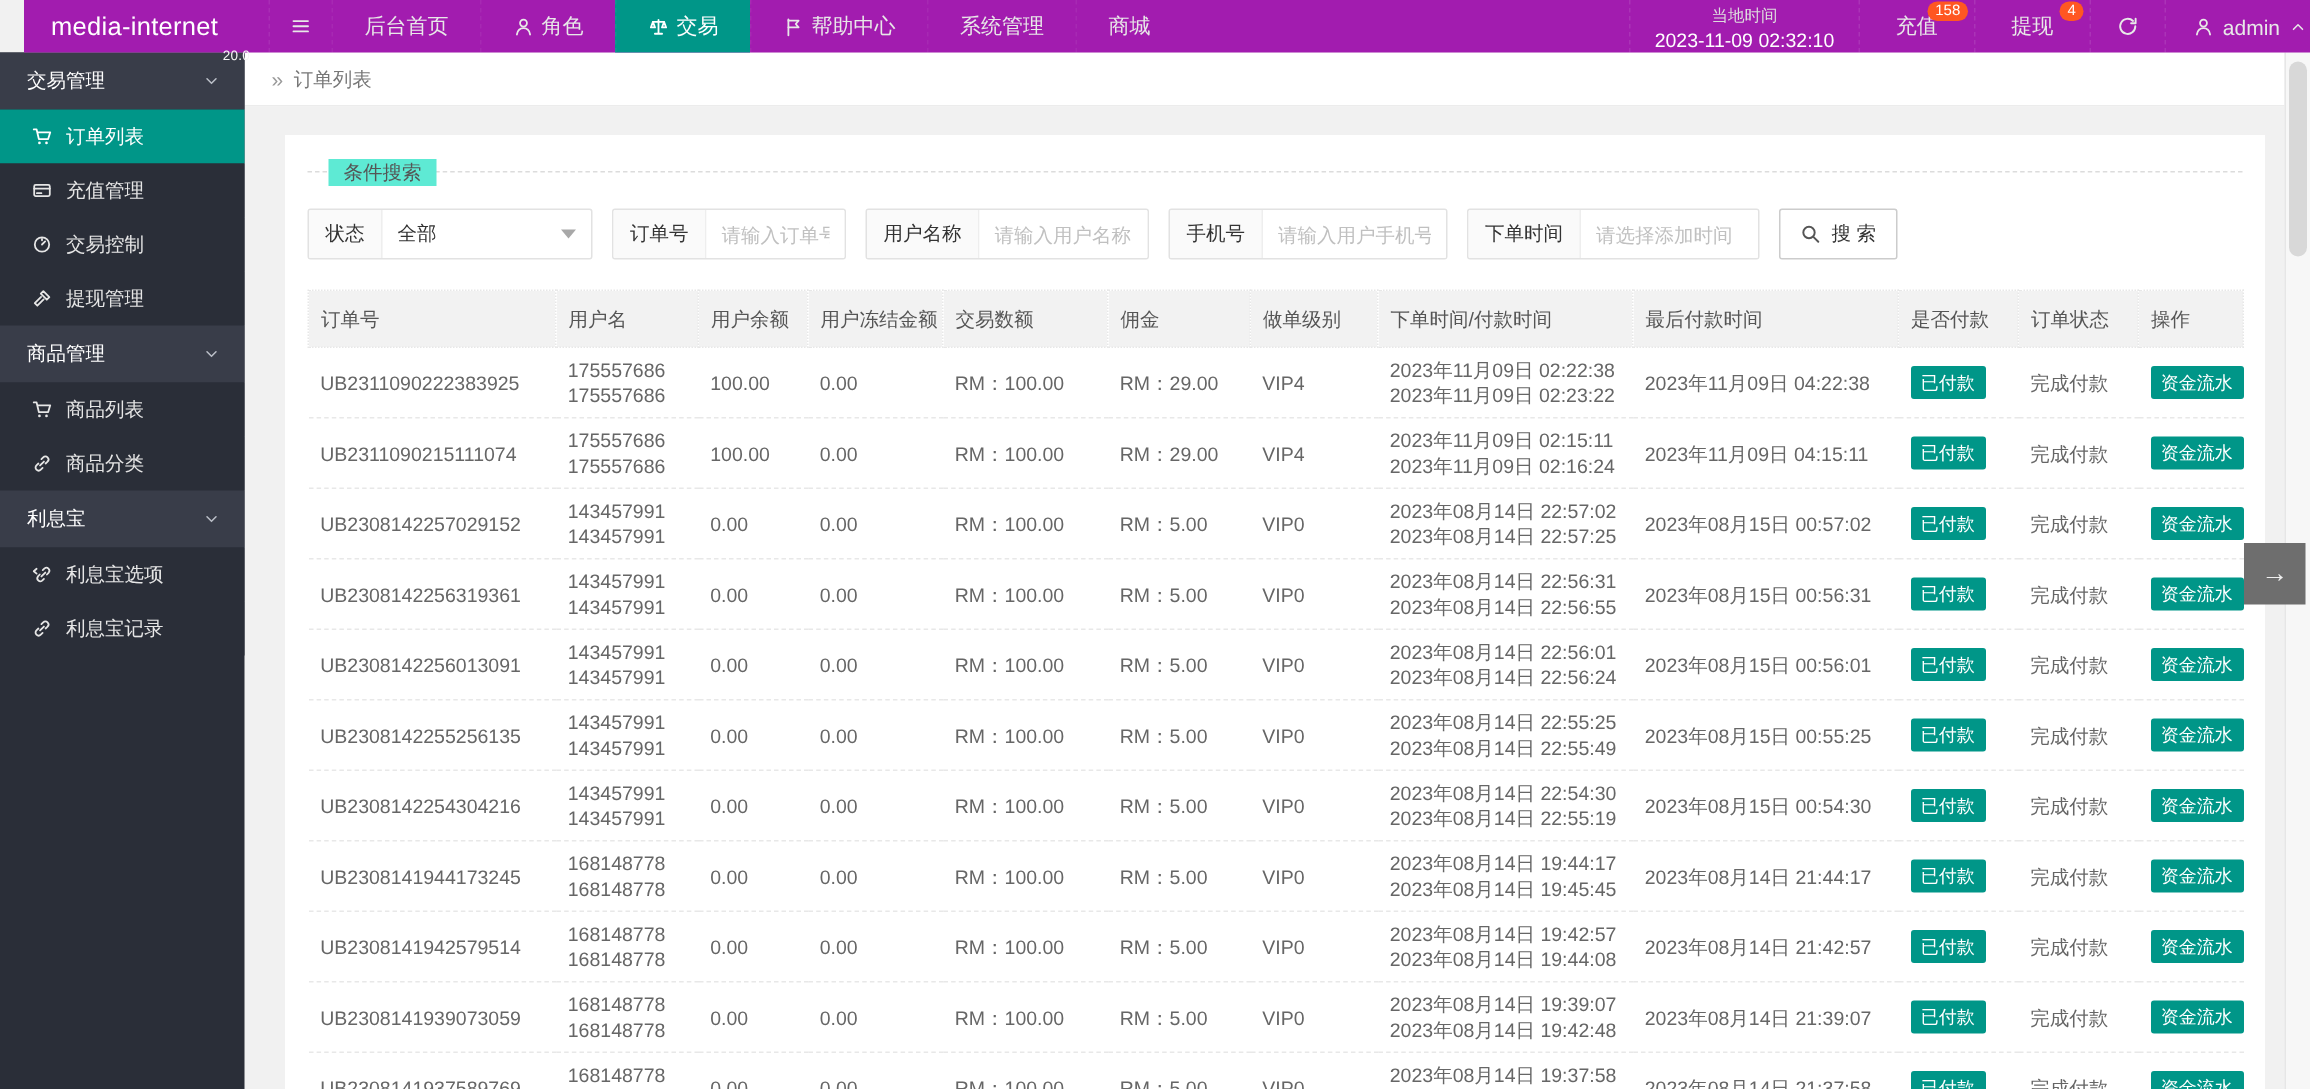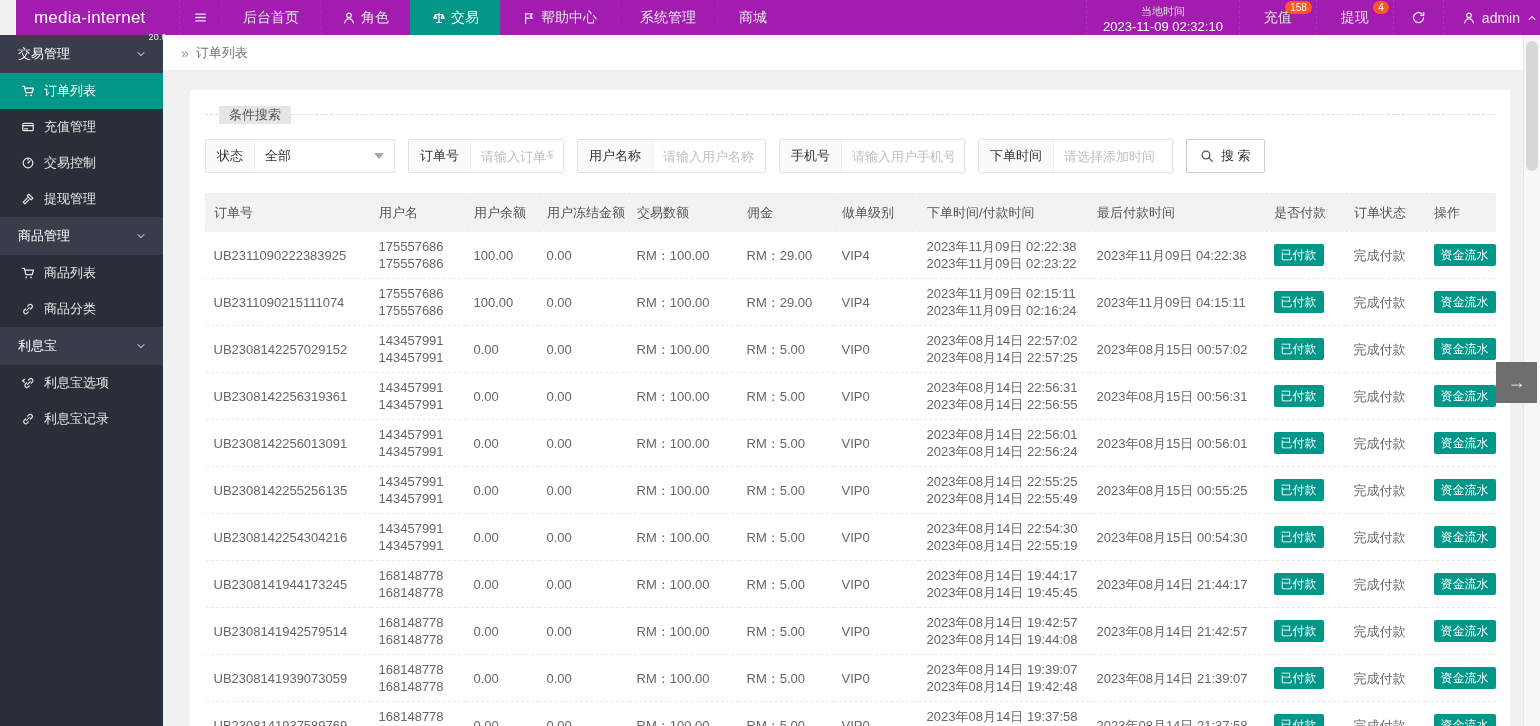--- a/index.html
+++ b/index.html
@@ -34,21 +34,21 @@
   .side-item.active { background:#009688; color:#fff; }
   .side-item .icon { width:15px; }
 
   
   .main { position:absolute; top:35px; left:163px; right:17px; bottom:0; background:#f1f1f1; }
   .breadcrumb-bar { height:36px; background:#fff; display:flex; align-items:center; gap:7px; padding-left:18px; font-size:13px; color:#777; border-bottom:1px solid #ececec; }
   .crumb-arrow { color:#9a9a9a; font-size:14px; }
   .panel { margin:19px 13px 0 27px; background:#fff; padding:12px 15px 0; min-height:660px; }
 
   .fieldset { margin-top:12px; border-top:1px dashed #dcdcdc; position:relative; }
-  .fieldset .legend { position:absolute; top:-9px; left:14px; background:#e5e5e5; padding:0 10px; font-size:13px; color:#555; }
+  .fieldset .legend { position:absolute; top:-9px; left:14px; background:#5eead4; padding:0 10px; font-size:13px; color:#555; }
 
   .search-row { display:flex; align-items:flex-start; gap:13px; margin-top:24px; }
   .input-group { display:flex; align-items:stretch; height:34px; border:1px solid #e2e2e2; border-radius:2px; background:#fff; font-size:13px; overflow:hidden; }
   .ig-label { display:flex; align-items:center; padding:0 11px; color:#333; background:#fafafa; border-right:1px solid #eee; white-space:nowrap; }
   .ig-value { display:flex; align-items:center; padding:0 10px; color:#333; }
   .select-group { width:190px; }
   .select-group .ig-value { flex:1; justify-content:space-between; cursor:pointer; }
   .caret-down { width:0; height:0; border-left:5px solid transparent; border-right:5px solid transparent; border-top:6px solid #a8a8a8; }
   .input-group input { border:none; outline:none; font-size:13px; color:#333; padding:0 10px; font-family:"Liberation Sans", sans-serif; }
   .input-group input::placeholder { color:#c0c0c0; }

